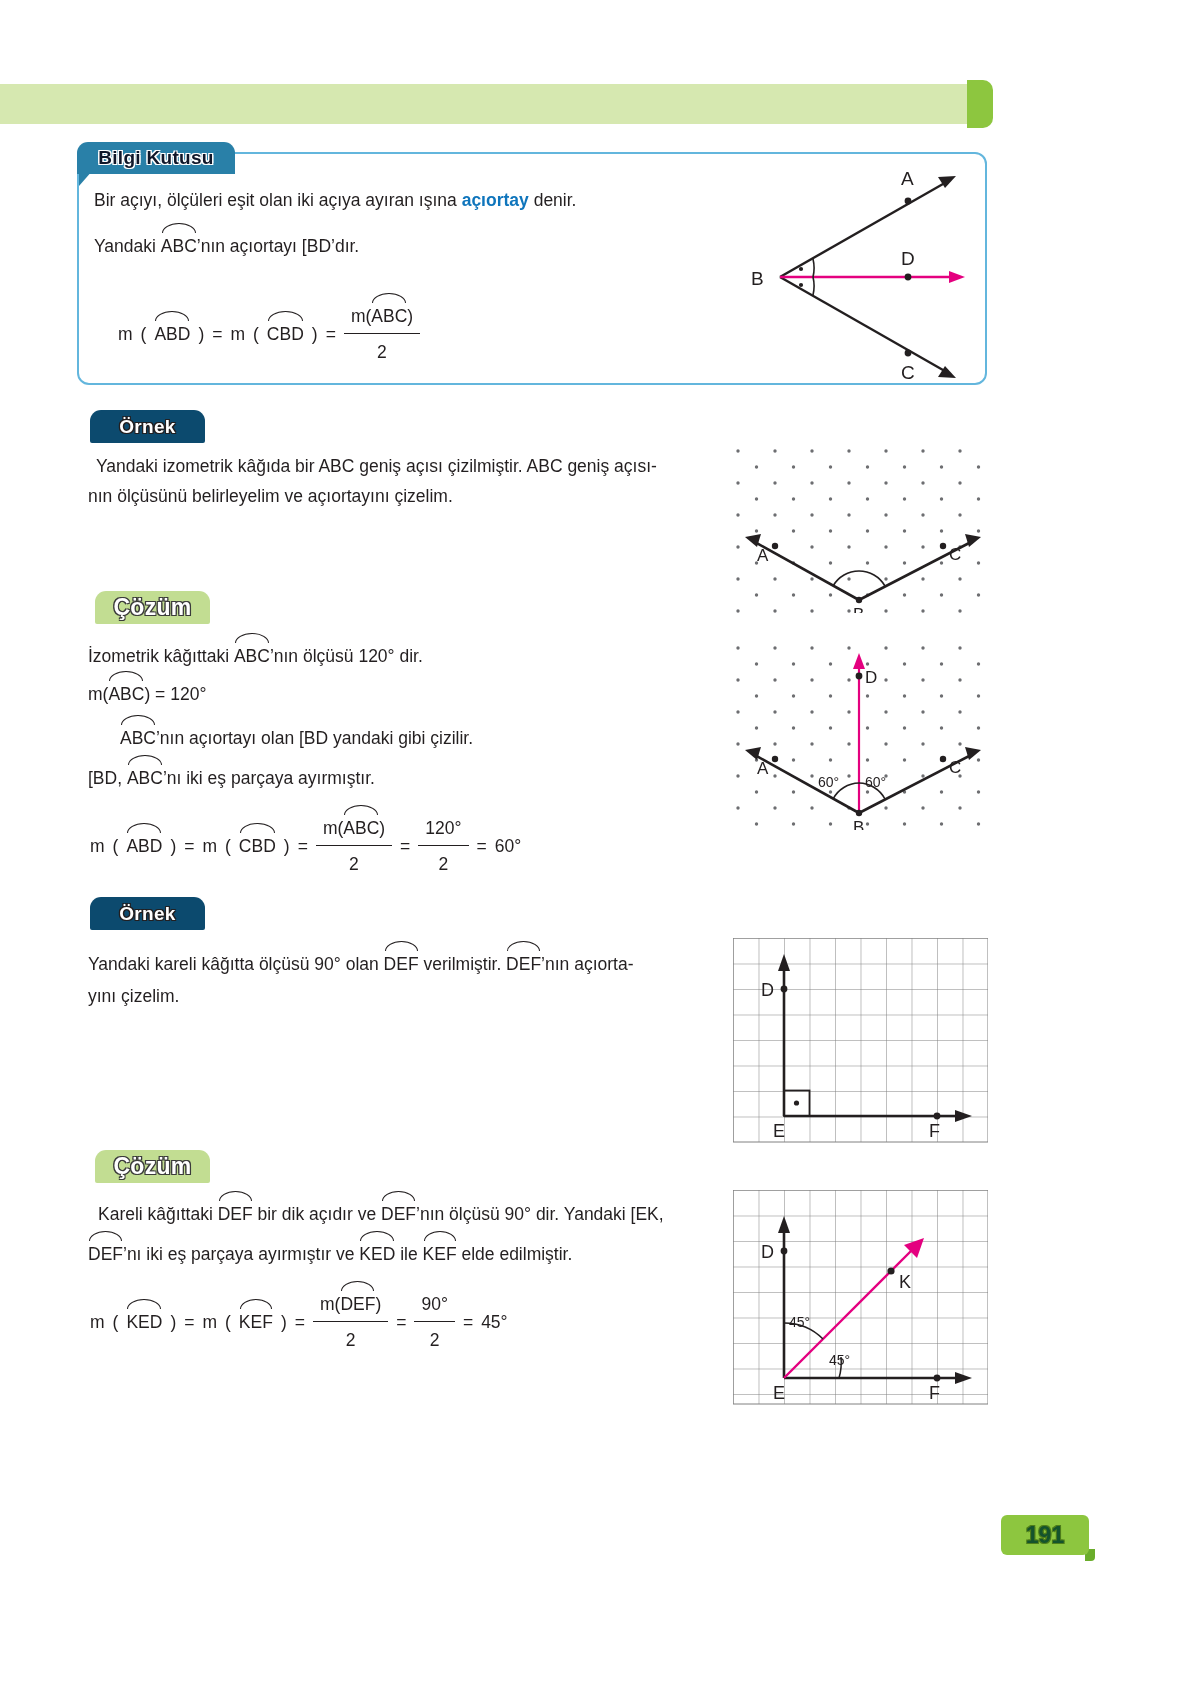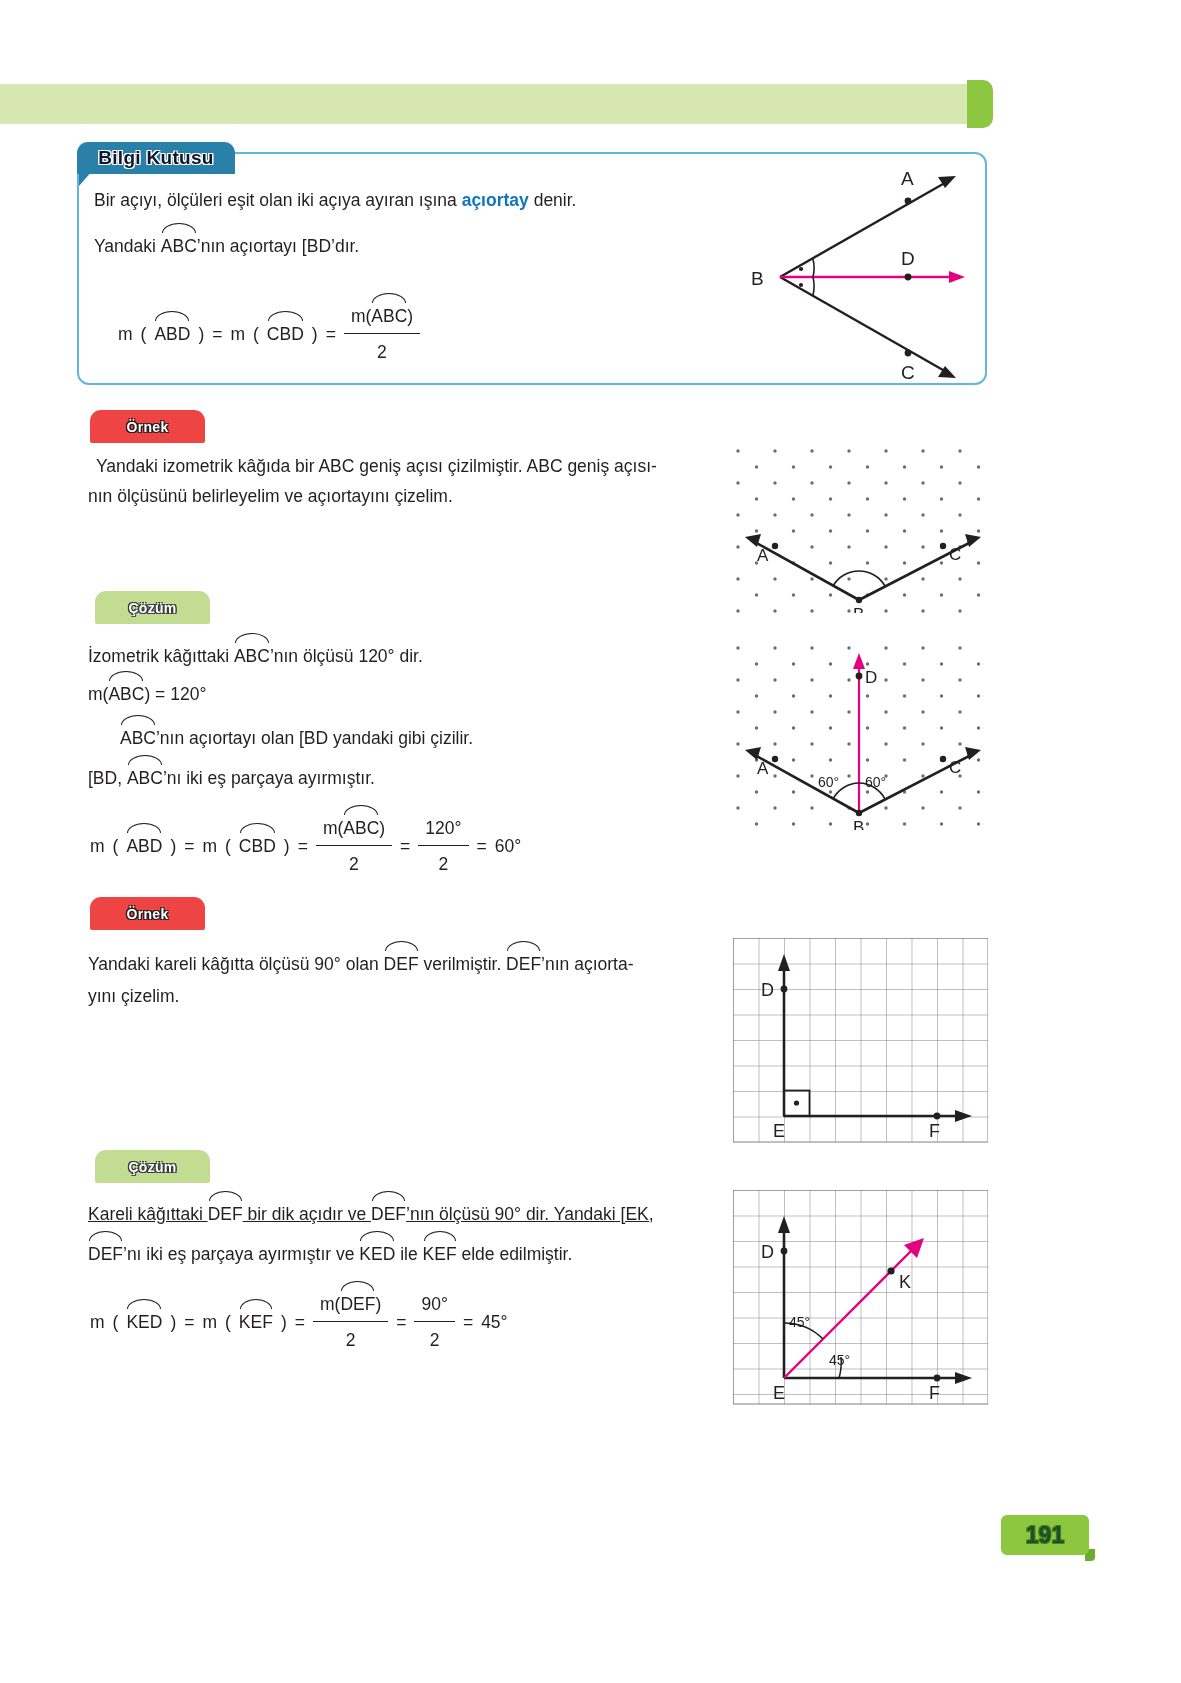--- a/index.html
+++ b/index.html
@@ -35,32 +35,32 @@
   .badge-blue{
     background:#2980a8;
     color:#0f172a;
     font-size:19px;
     text-shadow:
       -1.2px -1.2px 0 #ffffff, 1.2px -1.2px 0 #ffffff,
       -1.2px  1.2px 0 #ffffff, 1.2px  1.2px 0 #ffffff;
     border-radius:11px 11px 0 0;
   }
   .badge-green{
-    background:#ef4444;
+    background:#0c4a6e;
     color:#ffffff;
-    font-size:14px;
+    font-size:19px;
     text-shadow:
       -1.2px -1.2px 0 #231f20, 1.2px -1.2px 0 #231f20,
       -1.2px  1.2px 0 #231f20, 1.2px  1.2px 0 #231f20;
     border-radius:11px 11px 2px 2px;
   }
   .badge-lightgreen{
     background:#c2dd92;
     color:#ffffff;
-    font-size:14px;
+    font-size:23px;
     text-shadow:
       -1.2px -1.2px 0 #3b3b3b, 1.2px -1.2px 0 #3b3b3b,
       -1.2px  1.2px 0 #3b3b3b, 1.2px  1.2px 0 #3b3b3b;
     border-radius:11px 11px 2px 2px;
   }
 
   
   .info-box{
     position:absolute; left:77px; top:152px; width:910px; height:233px;
     border:2px solid #63b6dd; border-radius:12px; background:#ffffff;
@@ -321,21 +321,21 @@
     <text x="28" y="58" font-family="Liberation Sans, sans-serif" font-size="18" fill="#231f20">D</text>
     <text x="40" y="199" font-family="Liberation Sans, sans-serif" font-size="18" fill="#231f20">E</text>
     <text x="196" y="199" font-family="Liberation Sans, sans-serif" font-size="18" fill="#231f20">F</text>
   </svg>
 </div>
 
 <div class="badge badge-lightgreen" style="left:95px; top:1150px; width:115px; height:33px;">
   <span>Çözüm</span>
 </div>
 
-<div class="txt" style="left:88px; top:1198px;text-decoration:underline;">
+<div class="txt" style="left:98px; top:1198px;">
   <span>Kareli kâğıttaki </span><span class="ang">DEF</span><span> bir dik açıdır ve </span><span class="ang">DEF</span><span>’nın ölçüsü 90° dir. Yandaki [EK,</span>
 </div>
 
 <div class="txt" style="left:88px; top:1238px;">
   <span class="ang">DEF</span><span>’nı iki eş parçaya ayırmıştır ve </span><span class="ang">KED</span><span> ile </span><span class="ang">KEF</span><span> elde edilmiştir.</span>
 </div>
 
 <div class="txt" style="left:90px; top:1288px;">
   <span class="eq">
     <span>m</span>

